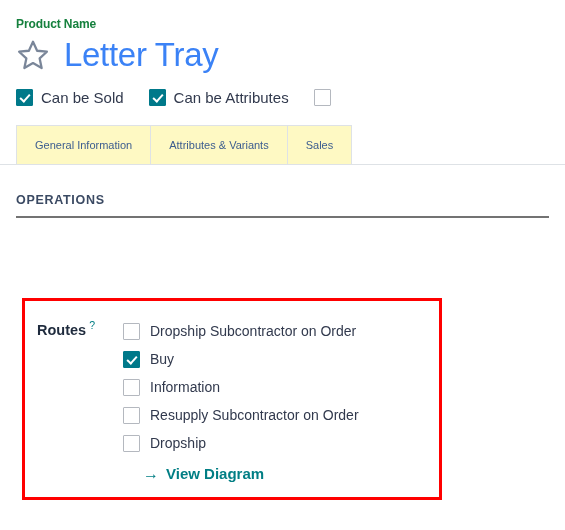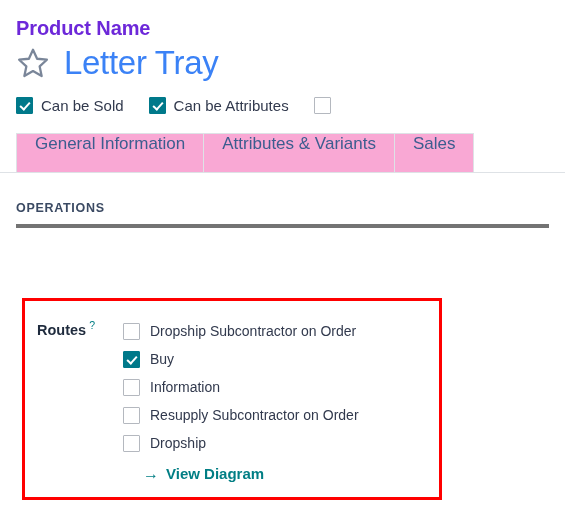--- a/index.html
+++ b/index.html
@@ -14,23 +14,23 @@
     font-family: "Liberation Sans", sans-serif;
     color: #31394d;
     position: relative;
   }
 
   
   .header {
     padding: 18px 0 0 16px;
   }
   .field-label {
-    font-size: 20px;
-    font-weight: bold;
-    color: #6d28d9;
+    font-size: 12px;
+    font-weight: bold;
+    color: #15803d;
     letter-spacing: -0.1px;
     line-height: 1;
   }
   .title-row {
     display: flex;
     align-items: center;
     margin-top: 8px;
   }
   .star-icon {
     width: 34px;
@@ -106,47 +106,47 @@
     padding-left: 16px;
     height: 41px;
     box-sizing: border-box;
     display: flex;
     align-items: stretch;
     white-space: nowrap;
     overflow: hidden;
   }
   .tab {
     display: flex;
-    align-items: flex-start;
+    align-items: center;
     padding: 0 18px;
-    font-size: 17px;
+    font-size: 11px;
     color: #3c5d8f;
     border: 1px solid #dee2e6;
     border-bottom: none;
-    background: #f9a8d4;
+    background: #fef9c3;
     margin-right: -1px;
     box-sizing: border-box;
     position: relative;
     top: 1px;
   }
   .tab.active {
     color: #3c5d8f;
   }
 
   
   .section {
     margin: 28px 16px 0 16px;
   }
   .section-title {
     font-size: 12.5px;
     font-weight: bold;
     color: #3b4a63;
     letter-spacing: 0.7px;
     padding-bottom: 9px;
-    border-bottom: 4px solid #737373;
+    border-bottom: 2px solid #737373;
   }
 
   
   .routes-box {
     position: absolute;
     left: 22px;
     top: 298px;
     width: 420px;
     height: 202px;
     box-sizing: border-box;

